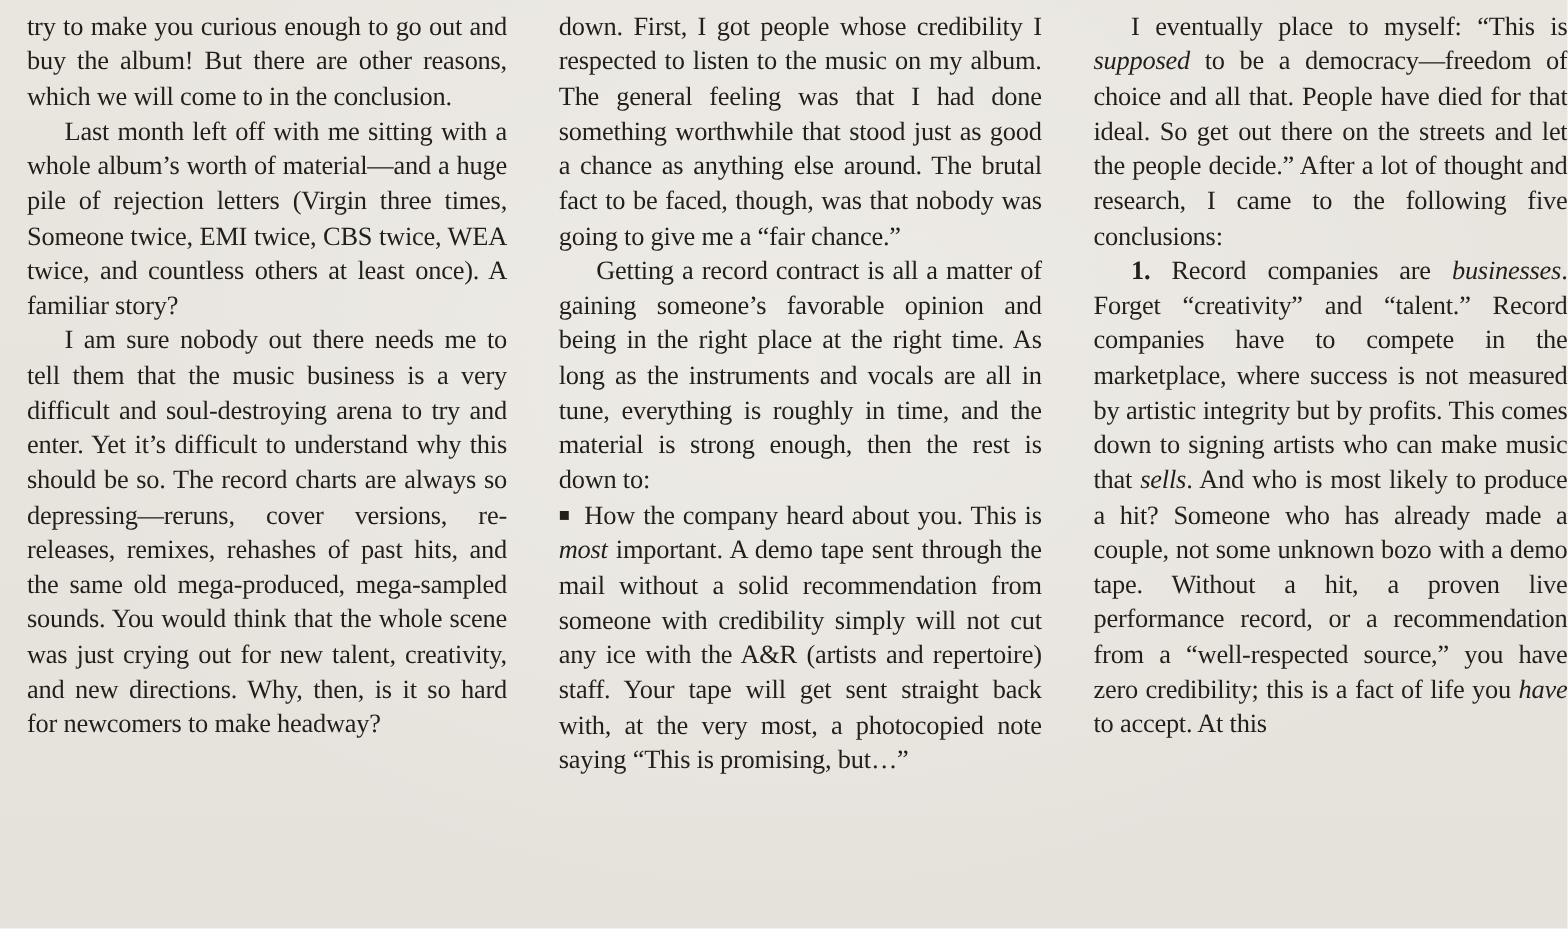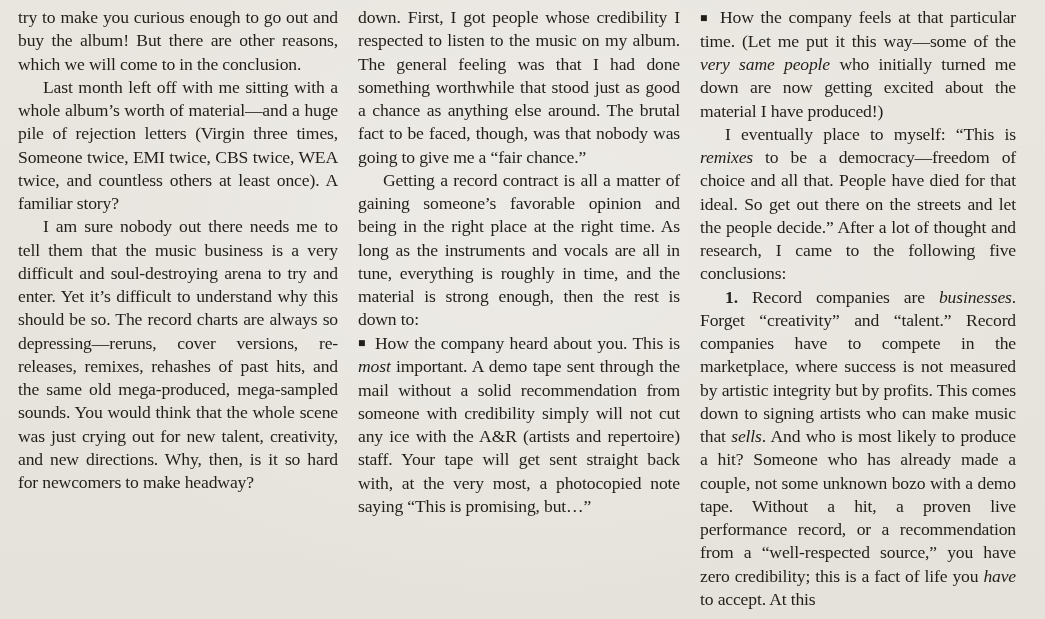--- a/index.html
+++ b/index.html
@@ -16,21 +16,21 @@
     height: 619px;
     overflow: hidden;
     background:
       radial-gradient(ellipse at 50% 40%, rgba(255,255,255,0.25), rgba(0,0,0,0) 70%),
       linear-gradient(180deg, var(--paper), #e5e2db);
     font-family: "Liberation Serif", "DejaVu Serif", serif;
   }
   .page {
     width: 1045px;
     height: 619px;
-    padding: 6px 29px 0 18px;
+    padding: 6px 0 0 18px;
     display: flex;
     justify-content: space-between;
   }
   .col {
     text-align: justify;
     color: var(--ink);
     font-size: 17.6px;
     line-height: 23.25px;
     letter-spacing: -0.15px;
   }
@@ -59,17 +59,16 @@
       <p><span>try to make you curious enough to go out and buy the album! But there are other reasons, which we will come to in the conclusion.</span></p>
       <p class="indent"><span>Last month left off with me sitting with a whole album’s worth of material—and a huge pile of rejection letters (Virgin three times, Someone twice, EMI twice, CBS twice, WEA twice, and countless others at least once). A familiar story?</span></p>
       <p class="indent"><span>I am sure nobody out there needs me to tell them that the music business is a very difficult and soul-destroying arena to try and enter. Yet it’s difficult to understand why this should be so. The record charts are always so depressing—reruns, cover versions, re-releases, remixes, rehashes of past hits, and the same old mega-produced, mega-sampled sounds. You would think that the whole scene was just crying out for new talent, creativity, and new directions. Why, then, is it so hard for newcomers to make headway?</span></p>
     </div>
   <div class="col col-1">
       <p><span>down. First, I got people whose credibility I respected to listen to the music on my album. The general feeling was that I had done something worthwhile that stood just as good a chance as anything else around. The brutal fact to be faced, though, was that nobody was going to give me a “fair chance.”</span></p>
       <p class="indent"><span>Getting a record contract is all a matter of gaining someone’s favorable opinion and being in the right place at the right time. As long as the instruments and vocals are all in tune, everything is roughly in time, and the material is strong enough, then the rest is down to:</span></p>
       <p><span class="sq">■</span> <span>How the company heard about you. This is </span><span class="it">most</span><span> important. A demo tape sent through the mail without a solid recommendation from someone with credibility simply will not cut any ice with the A&amp;R (artists and repertoire) staff. Your tape will get sent straight back with, at the very most, a photocopied note saying “This is promising, but…”</span></p>
     </div>
   <div class="col col-2">
-      <p><span class="sq">■</span> <span>How the company feels at that particular time. (Let me put it this way—some of the </span><span class="it">very same people</span><span> who initially turned me down are now getting excited about the material I have produced!)</span></p>
-      <p class="indent"><span>I eventually place to myself: “This is </span><span class="it">remixes</span><span> to be a democracy—freedom of choice and all that. People have died for that ideal. So get out there on the streets and let the people decide.” After a lot of thought and research, I came to the following five conclusions:</span></p>
+      <p class="indent"><span>I eventually place to myself: “This is </span><span class="it">supposed</span><span> to be a democracy—freedom of choice and all that. People have died for that ideal. So get out there on the streets and let the people decide.” After a lot of thought and research, I came to the following five conclusions:</span></p>
       <p class="indent"><span class="b">1.</span><span> Record companies are </span><span class="it">businesses</span><span>. Forget “creativity” and “talent.” Record companies have to compete in the marketplace, where success is not measured by artistic integrity but by profits. This comes down to signing artists who can make music that </span><span class="it">sells</span><span>. And who is most likely to produce a hit? Someone who has already made a couple, not some unknown bozo with a demo tape. Without a hit, a proven live performance record, or a recommendation from a “well-respected source,” you have zero credibility; this is a fact of life you </span><span class="it">have</span><span> to accept. At this</span></p>
     </div>
 </div>
 
 </body></html>

